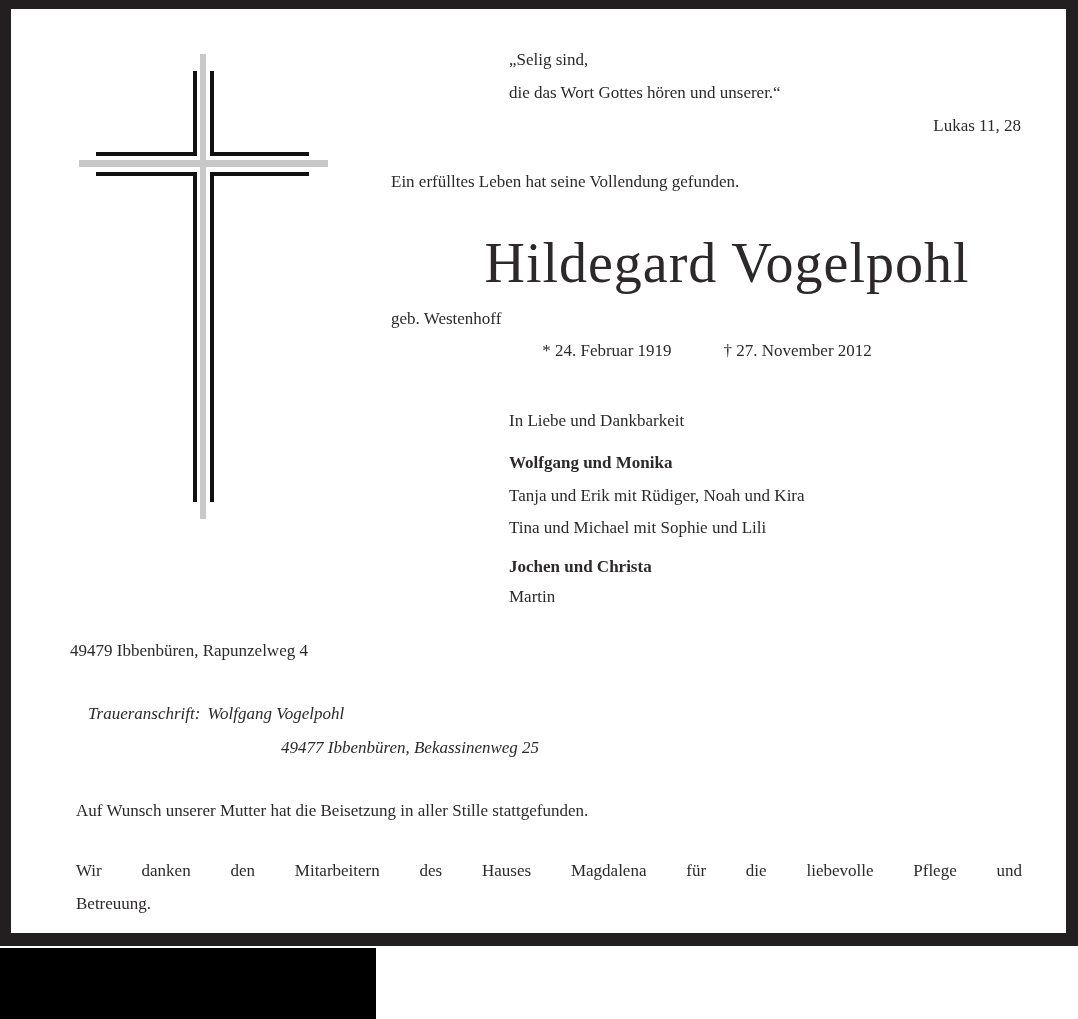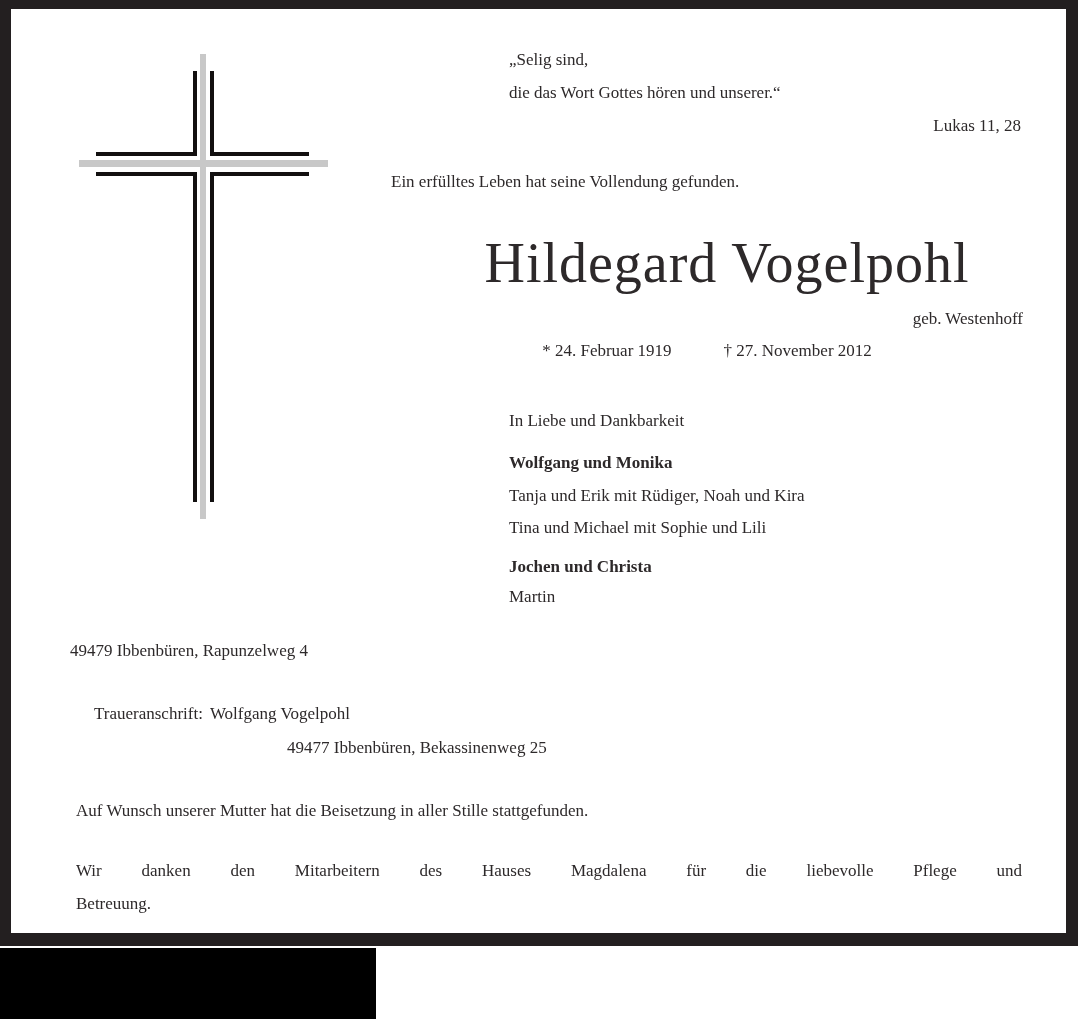--- a/index.html
+++ b/index.html
@@ -46,33 +46,33 @@
     top: 221px;
     width: 632px;
     margin: 4px;
     font-size: 56px;
     line-height: 58px;
     font-weight: normal;
     letter-spacing: 1px;
     text-align: center;
     white-space: nowrap;
   }
-  .maiden { left: 380px; top: 293px; width: 632px; text-align: right; }
+  .maiden { left: 380px; top: 293px; width: 632px; text-align: left; }
   .dates  { left: 380px; top: 325px; width: 632px; text-align: center; }
   .date-gap { display: inline-block; width: 52px; }
   .lead  { left: 498px; top: 395px; }
   .fam   { left: 498px; }
   .fam.b { font-weight: bold; }
   .fam1 { top: 437px; }
   .fam2 { top: 470px; }
   .fam3 { top: 502px; }
   .fam4 { top: 541px; }
   .fam5 { top: 571px; }
   .addr  { left: 59px; top: 625px; }
-  .trauer { left: 83px; top: 688px; line-height: 34px; }
+  .trauer { left: 77px; top: 688px; line-height: 34px; font-style: italic; }
   .trauer .val { margin-left: 7px; }
   .trauer .line2 { padding-left: 193px; }
   .burial { left: 65px; top: 785px; }
   .thanks {
     left: 65px;
     top: 845px;
     width: 946px;
     white-space: normal;
   }
   .thanks .t1 {

